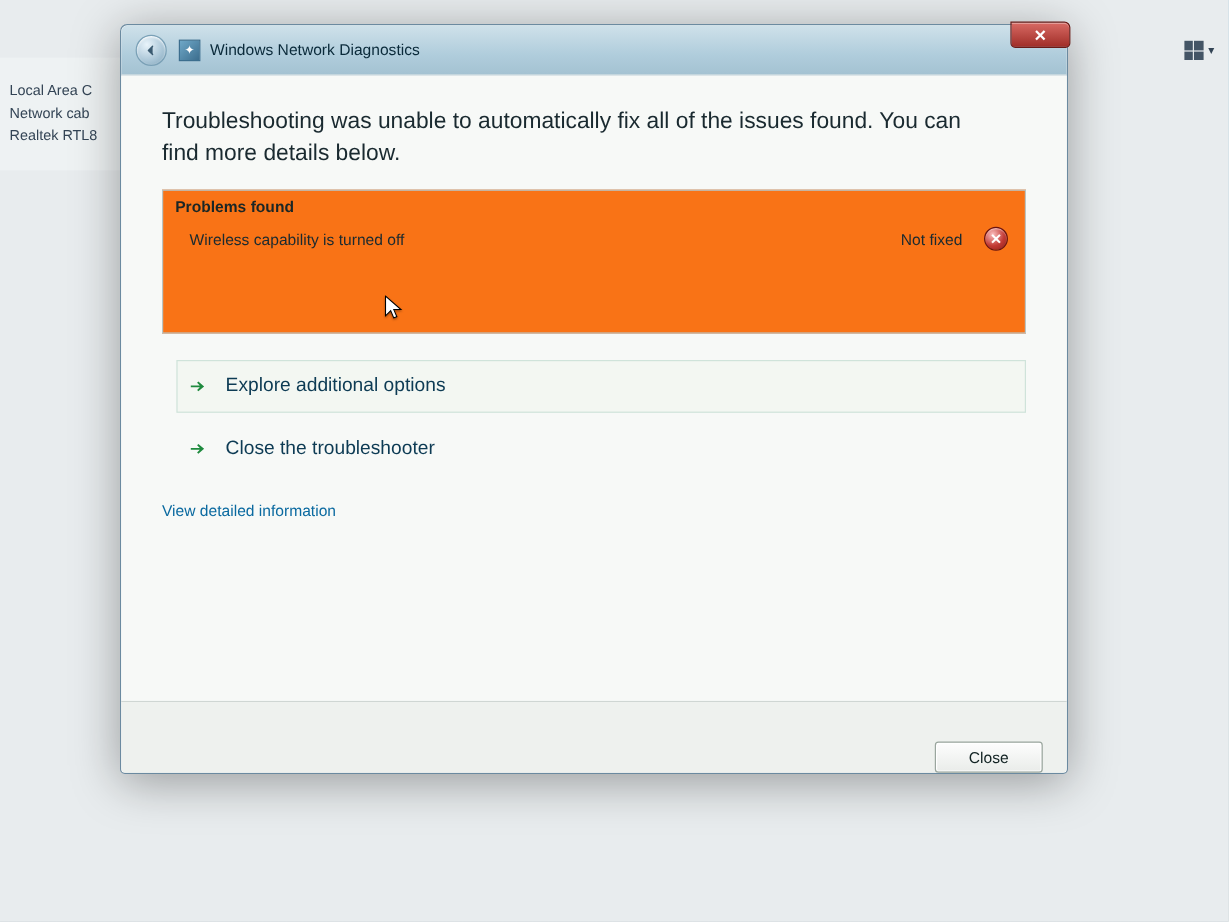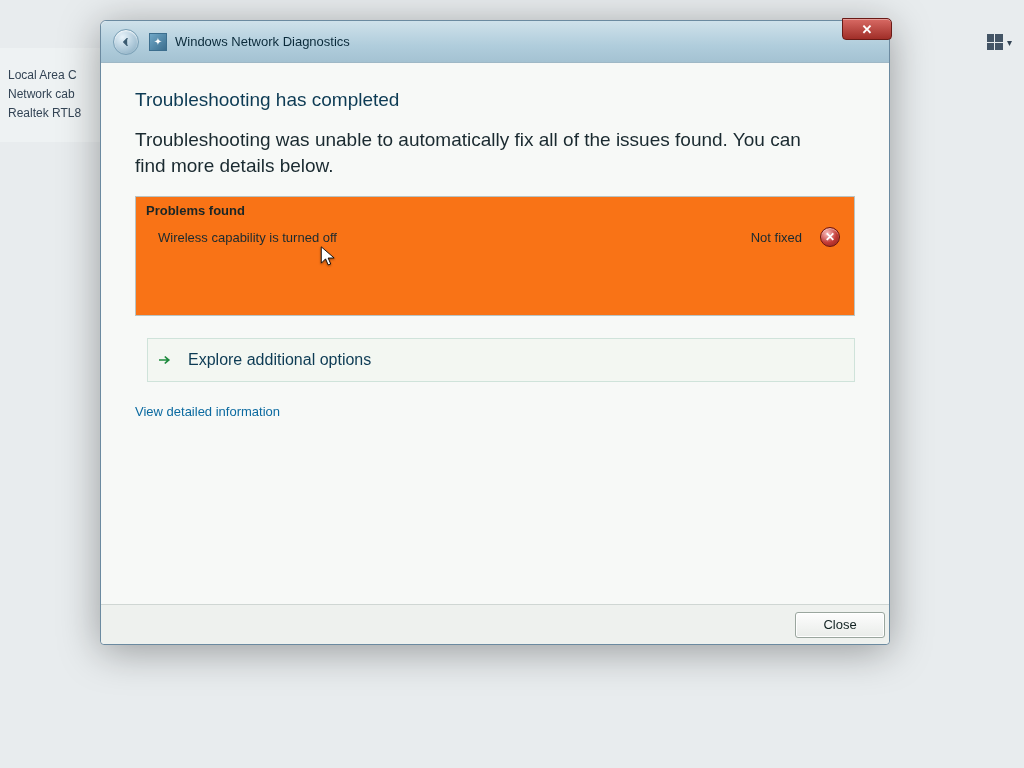--- a/index.html
+++ b/index.html
@@ -137,25 +137,25 @@
       color: #1e8a3e;
     }
     .option-row.plain { border-color: transparent; background: transparent; }
 
     .link {
       color: #0b6aa0; font-size: 13px; cursor: pointer;
       margin-top: 14px; display:inline-block;
     }
 
     .wiz-footer {
-      height: 40px;
+      height: 60px;
       background: #eef1ee;
       border-top: 1px solid #cfd6d3;
-      display:flex; justify-content:flex-end; align-items:center;
-      padding: 0 4px;
+      display:flex; justify-content:flex-end; align-items:flex-end;
+      padding: 0 20px;
       border-radius: 0 0 4px 4px;
     }
     .btn {
       min-width: 90px; height: 26px;
       background: linear-gradient(180deg,#fdfdfd,#e9ece9);
       border: 1px solid #9aa69e;
       border-radius: 3px;
       font-size: 13px; color: #122;
       cursor: pointer;
       box-shadow: inset 0 0 0 1px #fff;
@@ -197,41 +197,48 @@
         </svg>
     </div>
     <div class="app-icon">✦</div>
     <div class="wiz-title">Windows Network Diagnostics</div>
     <div class="win-close">
       <span>✕</span>
     </div>
   </div>
 
   <div class="wiz-body">
-    <div class="heading">Troubleshooting has completed</div>
     <div class="desc">Troubleshooting was unable to automatically fix all of the issues found. You can find more details below.</div>
 
     <div class="problems-box">
       <div class="problems-head">Problems found</div>
       <div class="problem-row">
         <span class="name">Wireless capability is turned off</span>
         <span class="status">Not fixed</span>
         <span class="err-icon">✕</span>
       </div>
     </div>
 
     <div class="option-row">
       <span class="arrow">
         <svg viewBox="0 0 24 24" width="18" height="18">
             <path fill="#1e8a3e" d="M4 11h10l-3-3 1.4-1.4L18.8 12l-6.4 5.4L11 16l3-3H4z"></path>
           </svg>
       </span>
       <span>Explore additional options</span>
     </div>
 
+    <div class="option-row plain">
+      <span class="arrow">
+        <svg viewBox="0 0 24 24" width="18" height="18">
+            <path fill="#1e8a3e" d="M4 11h10l-3-3 1.4-1.4L18.8 12l-6.4 5.4L11 16l3-3H4z"></path>
+          </svg>
+      </span>
+      <span>Close the troubleshooter</span>
+    </div>
 
     <span class="link">View detailed information</span>
   </div>
 
   <div class="wiz-footer">
     <button class="btn">Close</button>
   </div>
 </div>
 
 <div class="cursor">

